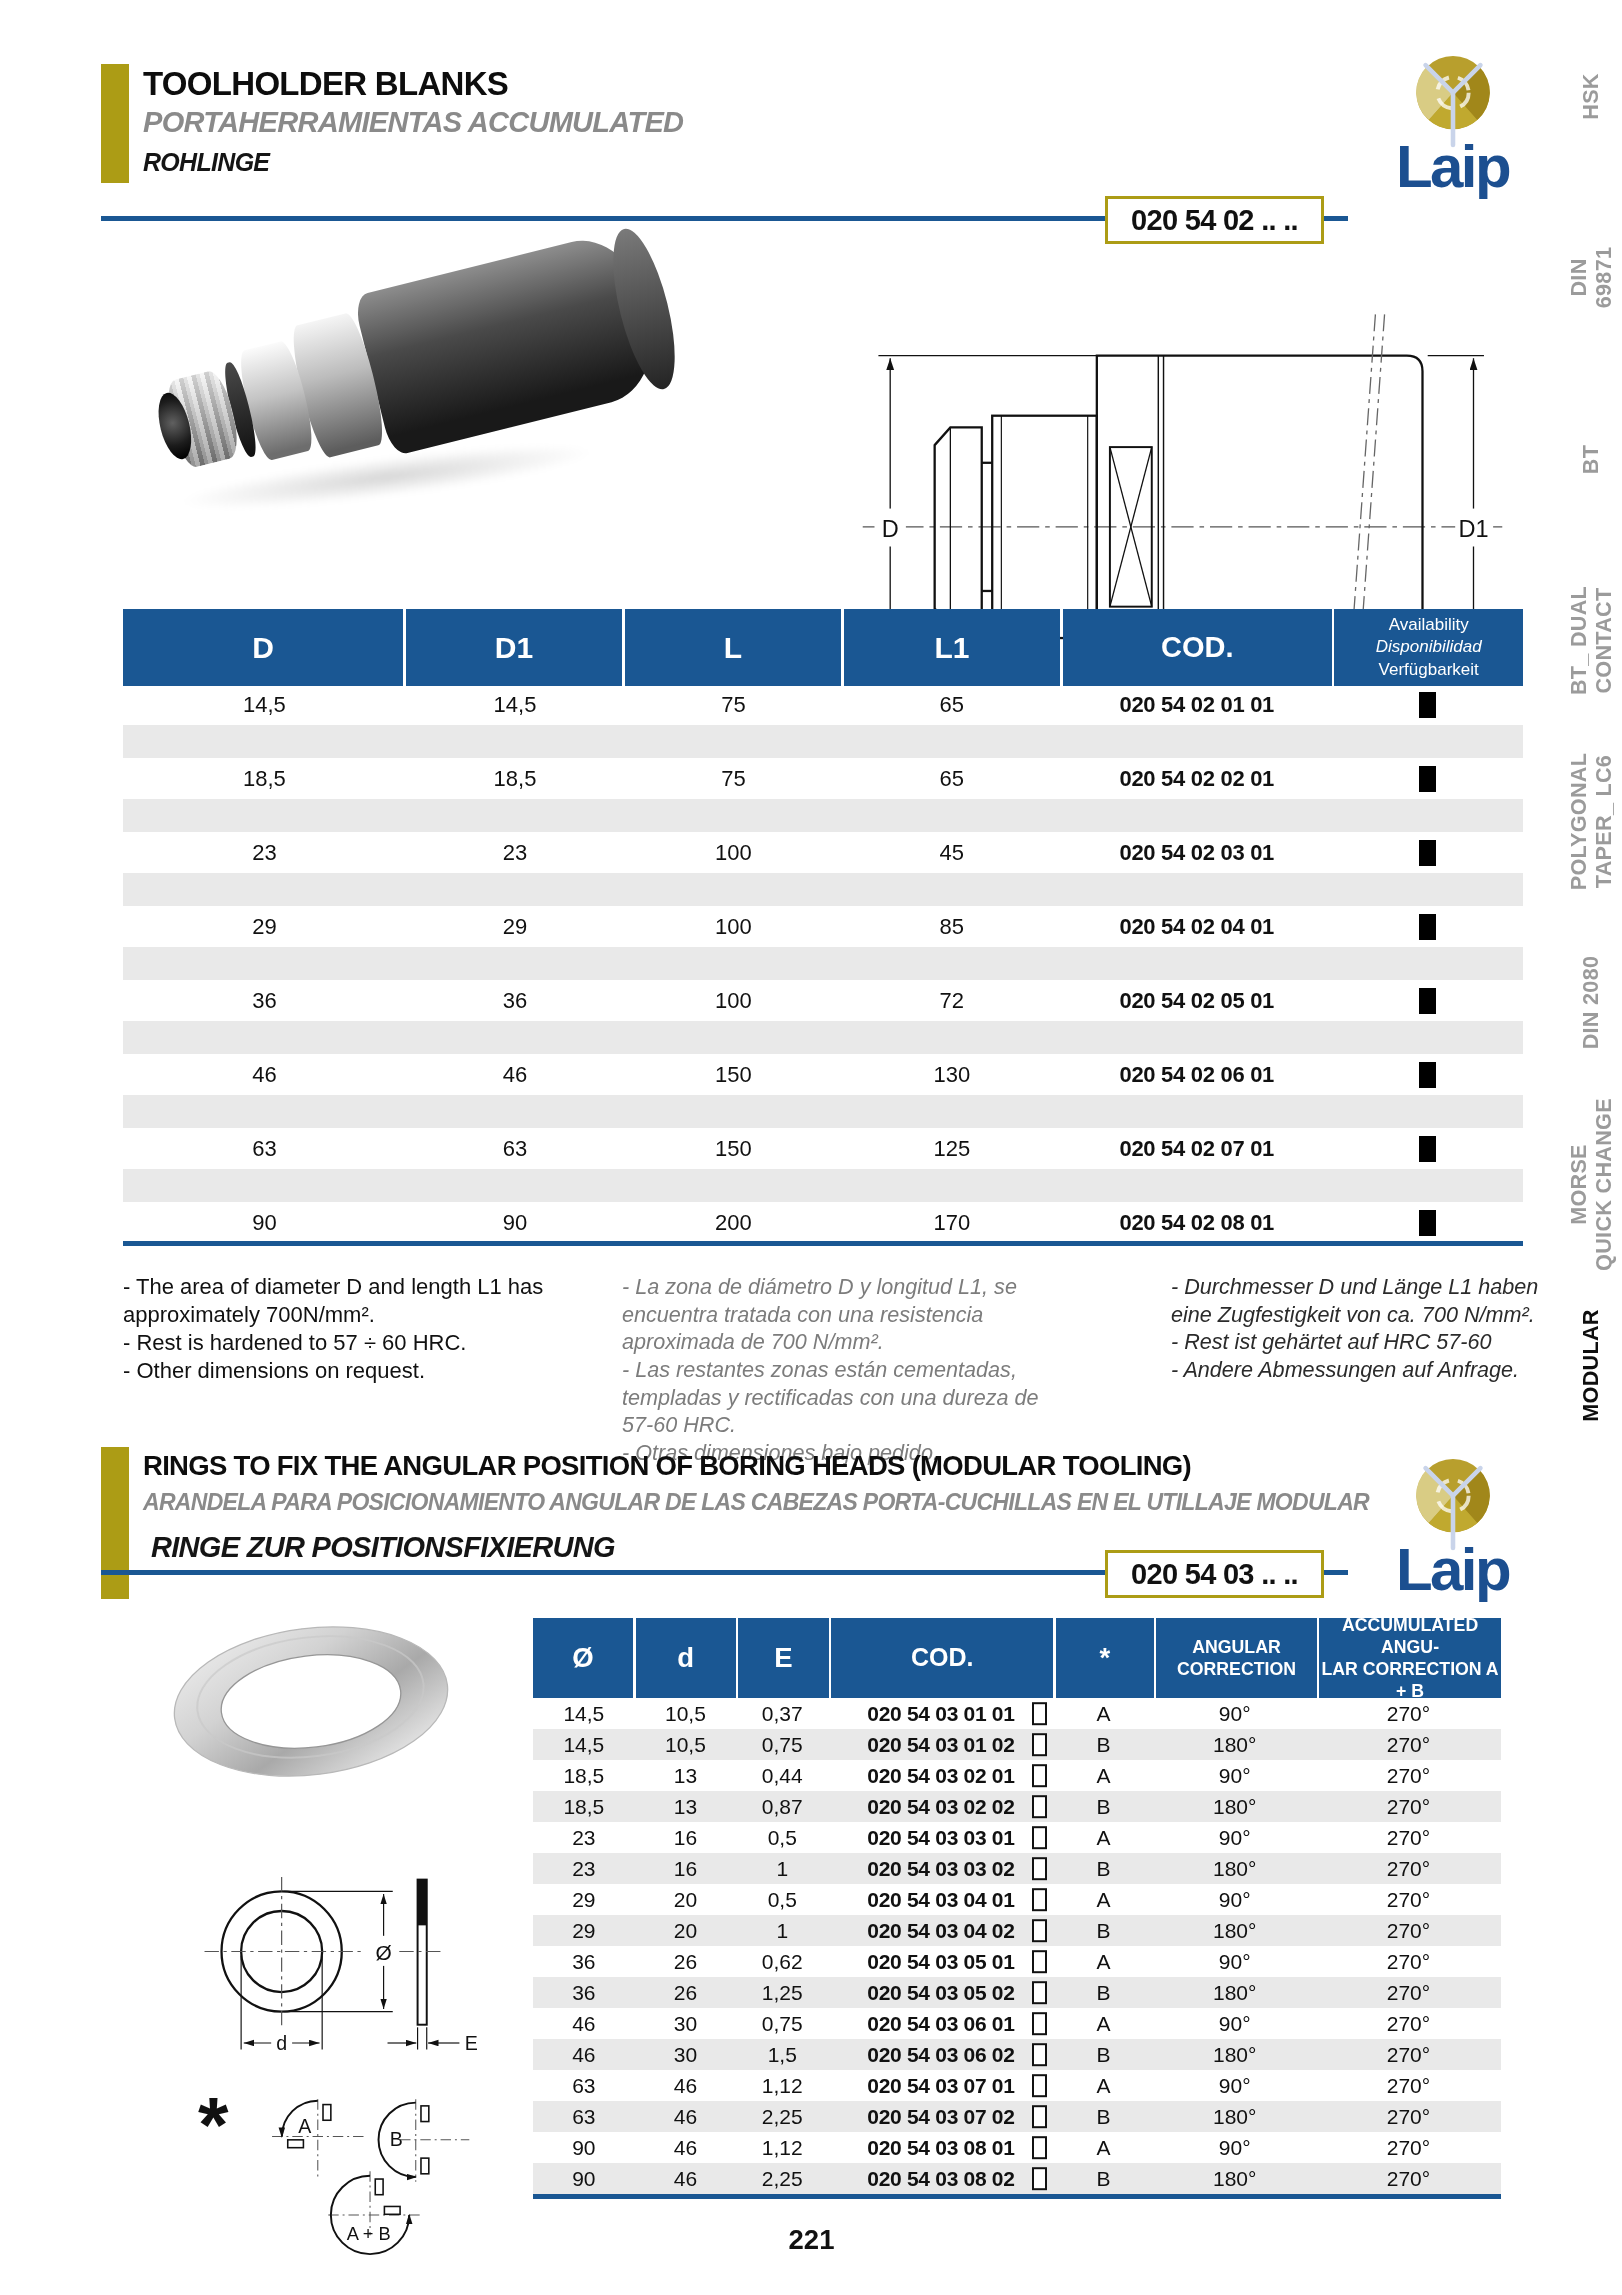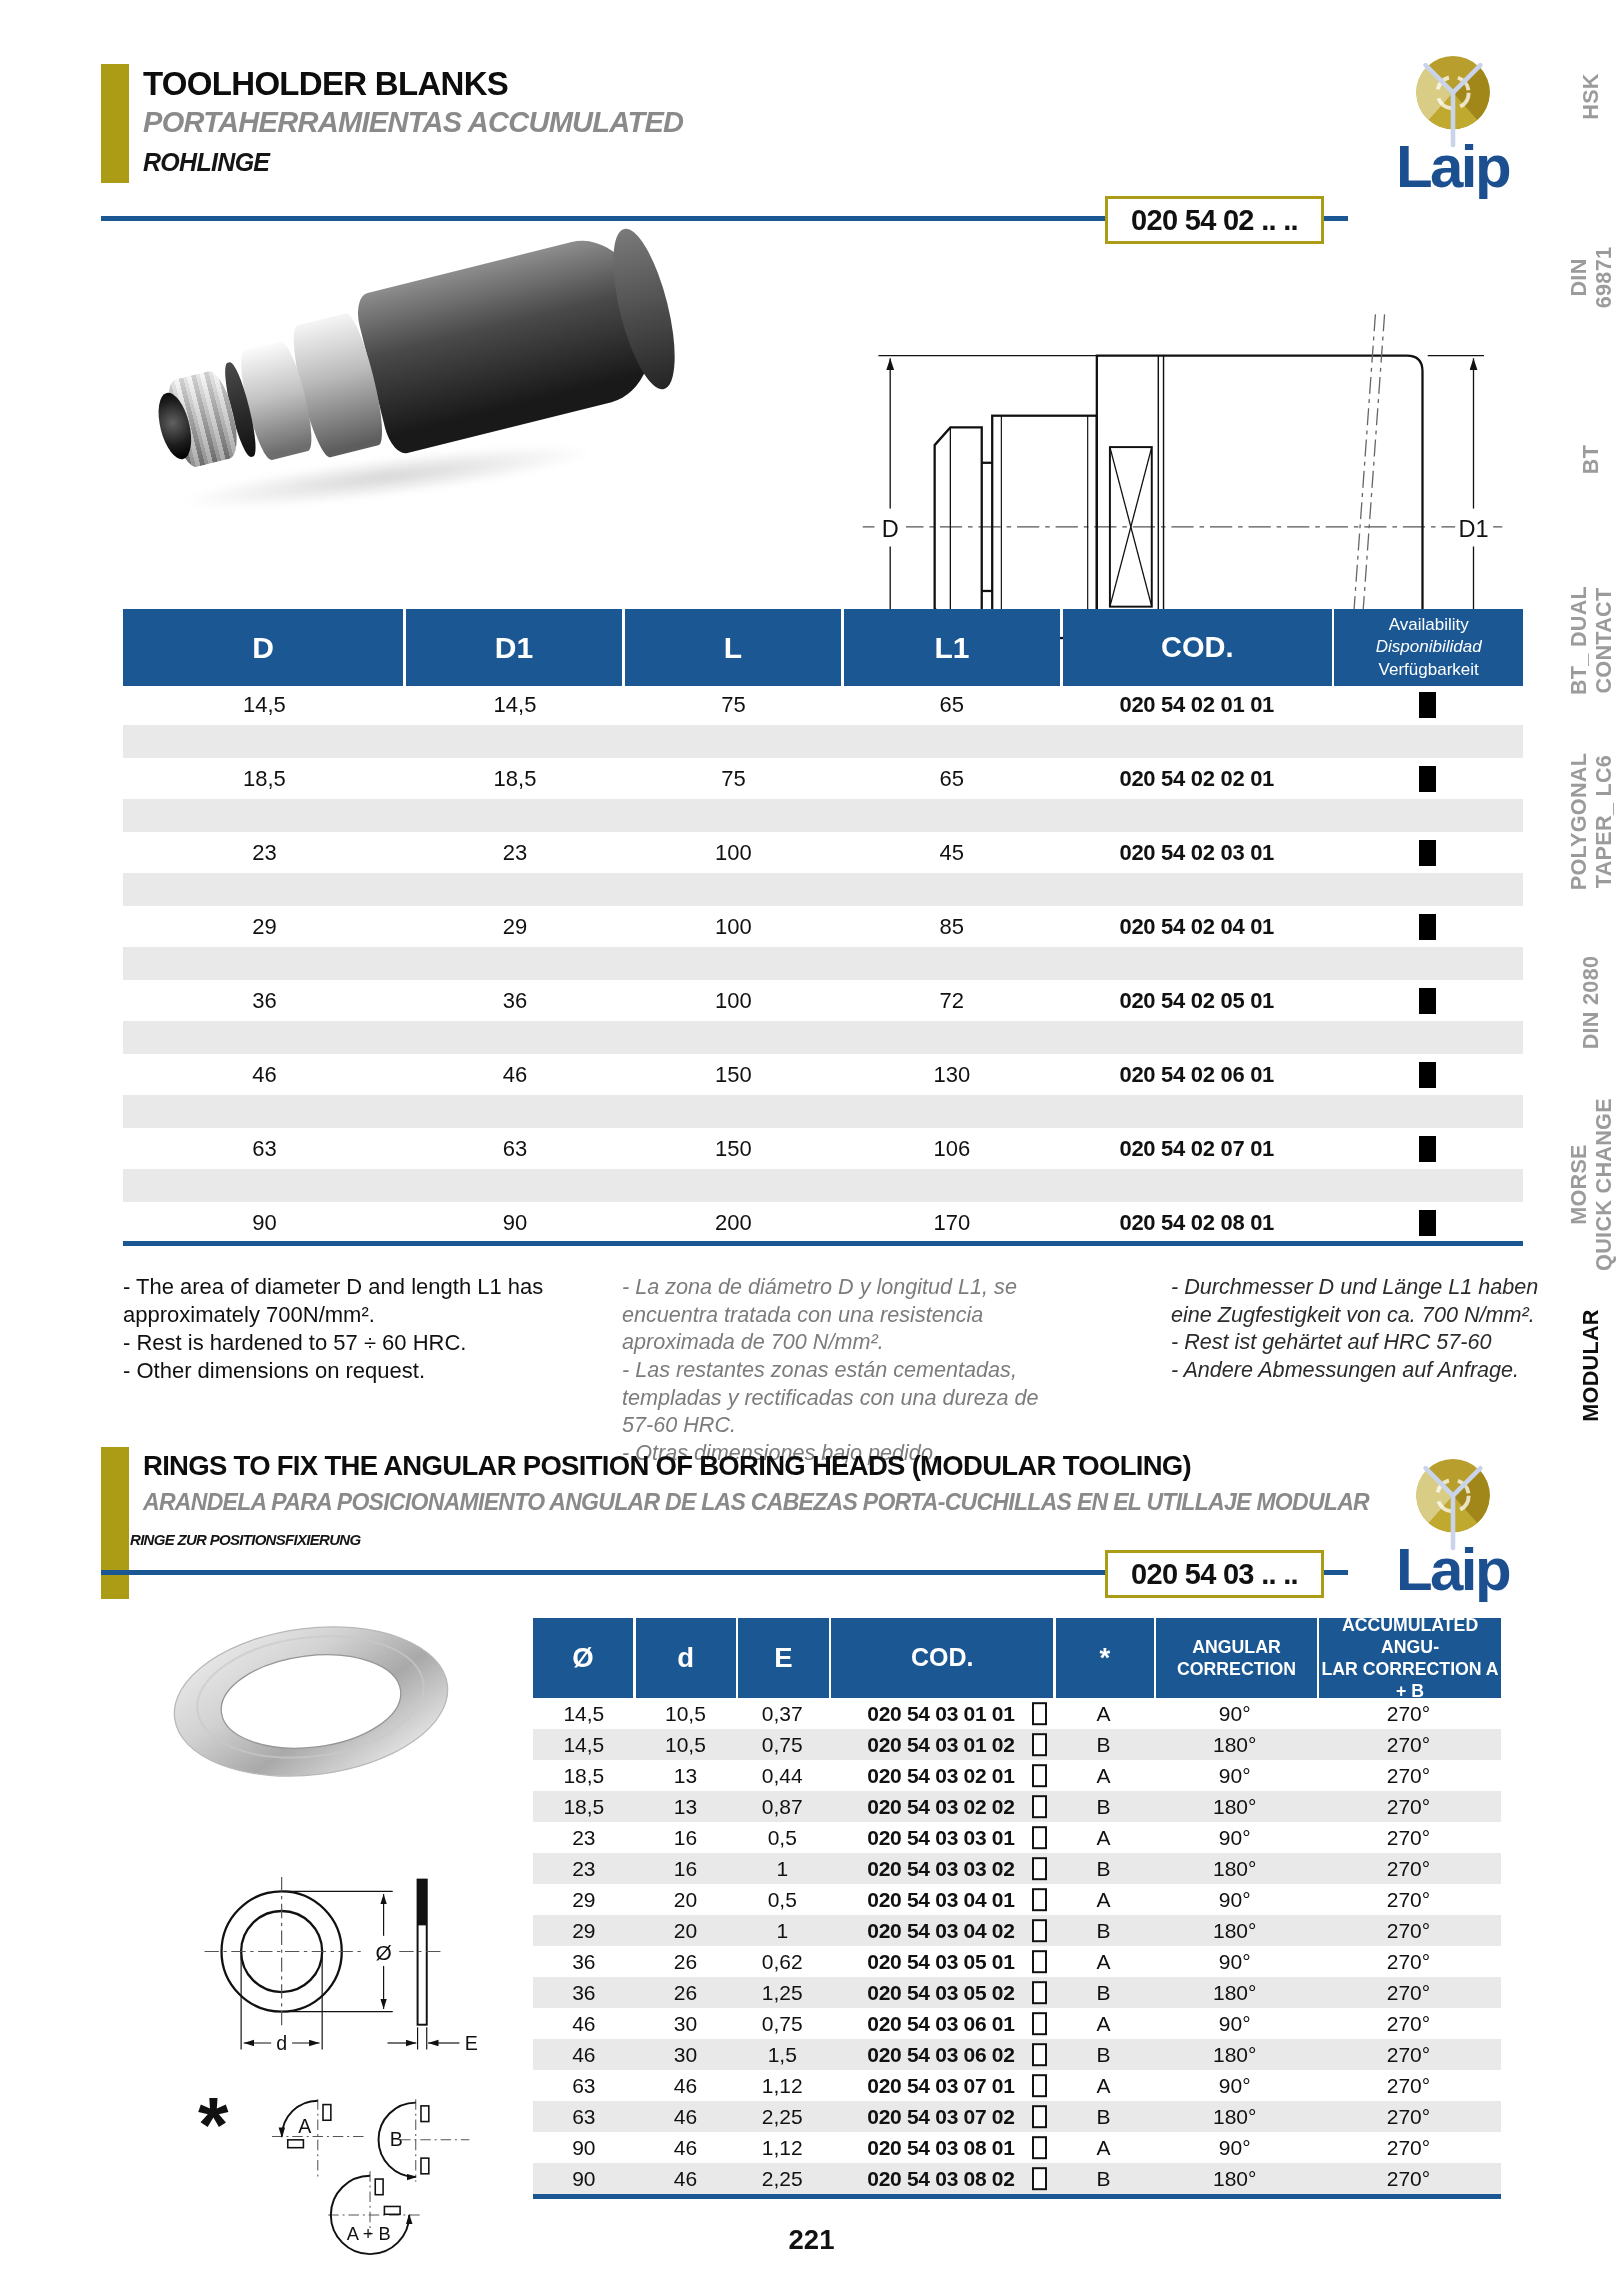--- a/index.html
+++ b/index.html
@@ -281,21 +281,21 @@
           <div class="tcell cw-cod bold">020 54 02 06 01</div>
           <div class="tcell cw-av">
             <div class="avsq"></div>
           </div>
         </div>
         <div class="t1spacer"></div>
         <div class="t1row">
           <div class="tcell cw-d">63</div>
           <div class="tcell cw-d1">63</div>
           <div class="tcell cw-l">150</div>
-          <div class="tcell cw-l1">106</div>
+          <div class="tcell cw-l1">125</div>
           <div class="tcell cw-cod bold">020 54 02 07 01</div>
           <div class="tcell cw-av">
             <div class="avsq"></div>
           </div>
         </div>
         <div class="t1spacer"></div>
         <div class="t1row">
           <div class="tcell cw-d">90</div>
           <div class="tcell cw-d1">90</div>
           <div class="tcell cw-l">200</div>
@@ -321,21 +321,21 @@
   </div>
   <div class="notes de" style="left:1171px;top:1273px;width:380px;">
     <p>- Durchmesser D und Länge L1 haben eine Zugfestigkeit von ca. 700 N/mm².</p>
     <p>- Rest ist gehärtet auf HRC 57-60</p>
     <p>- Andere Abmessungen auf Anfrage.</p>
   </div>
 
   <div class="accent-bar" style="left:101px;top:1447px;height:152px;"></div>
   <div class="t-en" style="left:143px;top:1450px;font-size:27.5px;">RINGS TO FIX THE ANGULAR POSITION OF BORING HEADS (MODULAR TOOLING)</div>
   <div class="t-es" style="left:143px;top:1489px;font-size:23px;">ARANDELA PARA POSICIONAMIENTO ANGULAR DE LAS CABEZAS PORTA-CUCHILLAS EN EL UTILLAJE MODULAR</div>
-  <div class="t-de" style="left:130px;top:1531px;font-size:15px;">RINGE ZUR POSITIONSFIXIERUNG</div>
+  <div class="t-de" style="left:151px;top:1531px;font-size:29px;">RINGE ZUR POSITIONSFIXIERUNG</div>
   <div class="hline" style="left:101px;top:1570px;width:1247px;"></div>
   <div class="codebox" style="left:1105px;top:1550px;">020 54 03 .. ..</div>
 
   <div class="logo" style="left:1374px;top:1455px;">
     <svg width="98" height="97" viewBox="0 0 150 148">
       <circle cx="75" cy="62" r="56" fill="#b89f2d"></circle>
       <path d="M75 62 L35 22 A56 56 0 0 0 38 104 Z" fill="#d9cc84"></path>
       <path d="M75 62 L115 22 A56 56 0 0 1 112 104 Z" fill="#a1871a"></path>
       <path d="M75 62 L38 104 A56 56 0 0 0 112 104 Z" fill="#c0a92f"></path>
       <circle cx="75" cy="62" r="24" fill="none" stroke="#ffffff" stroke-opacity="0.75" stroke-width="6" stroke-dasharray="26 14"></circle>

